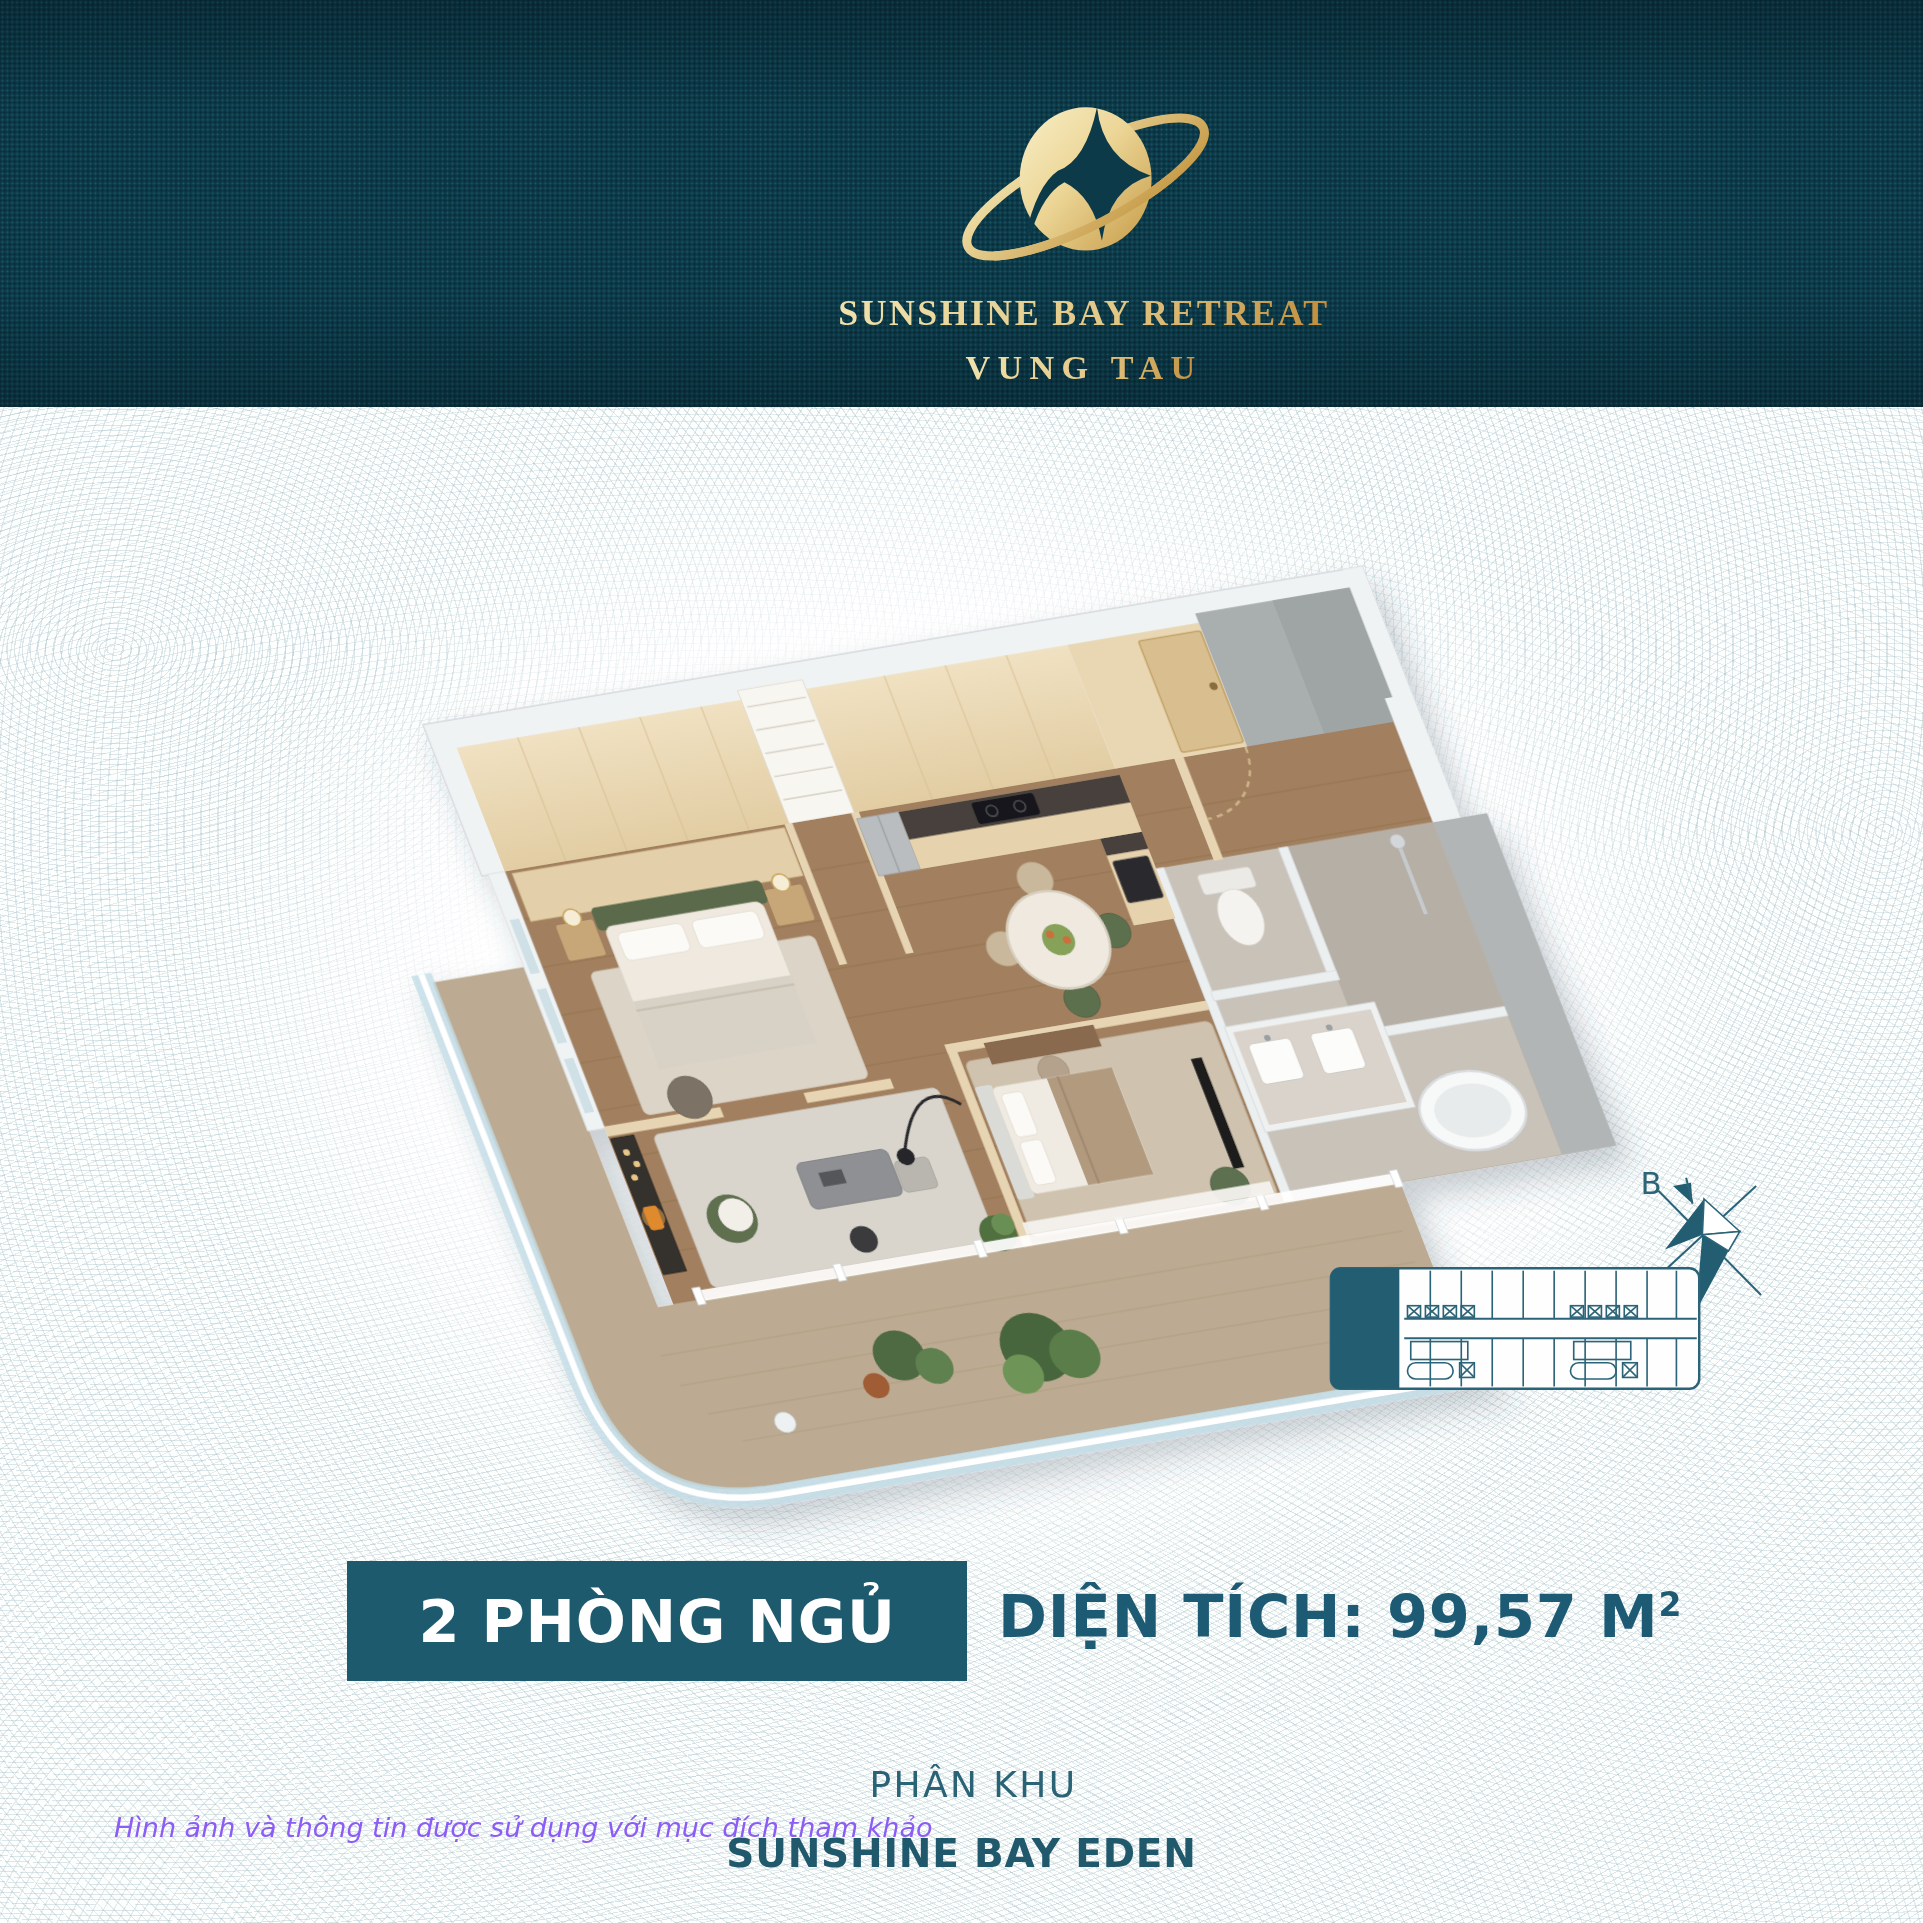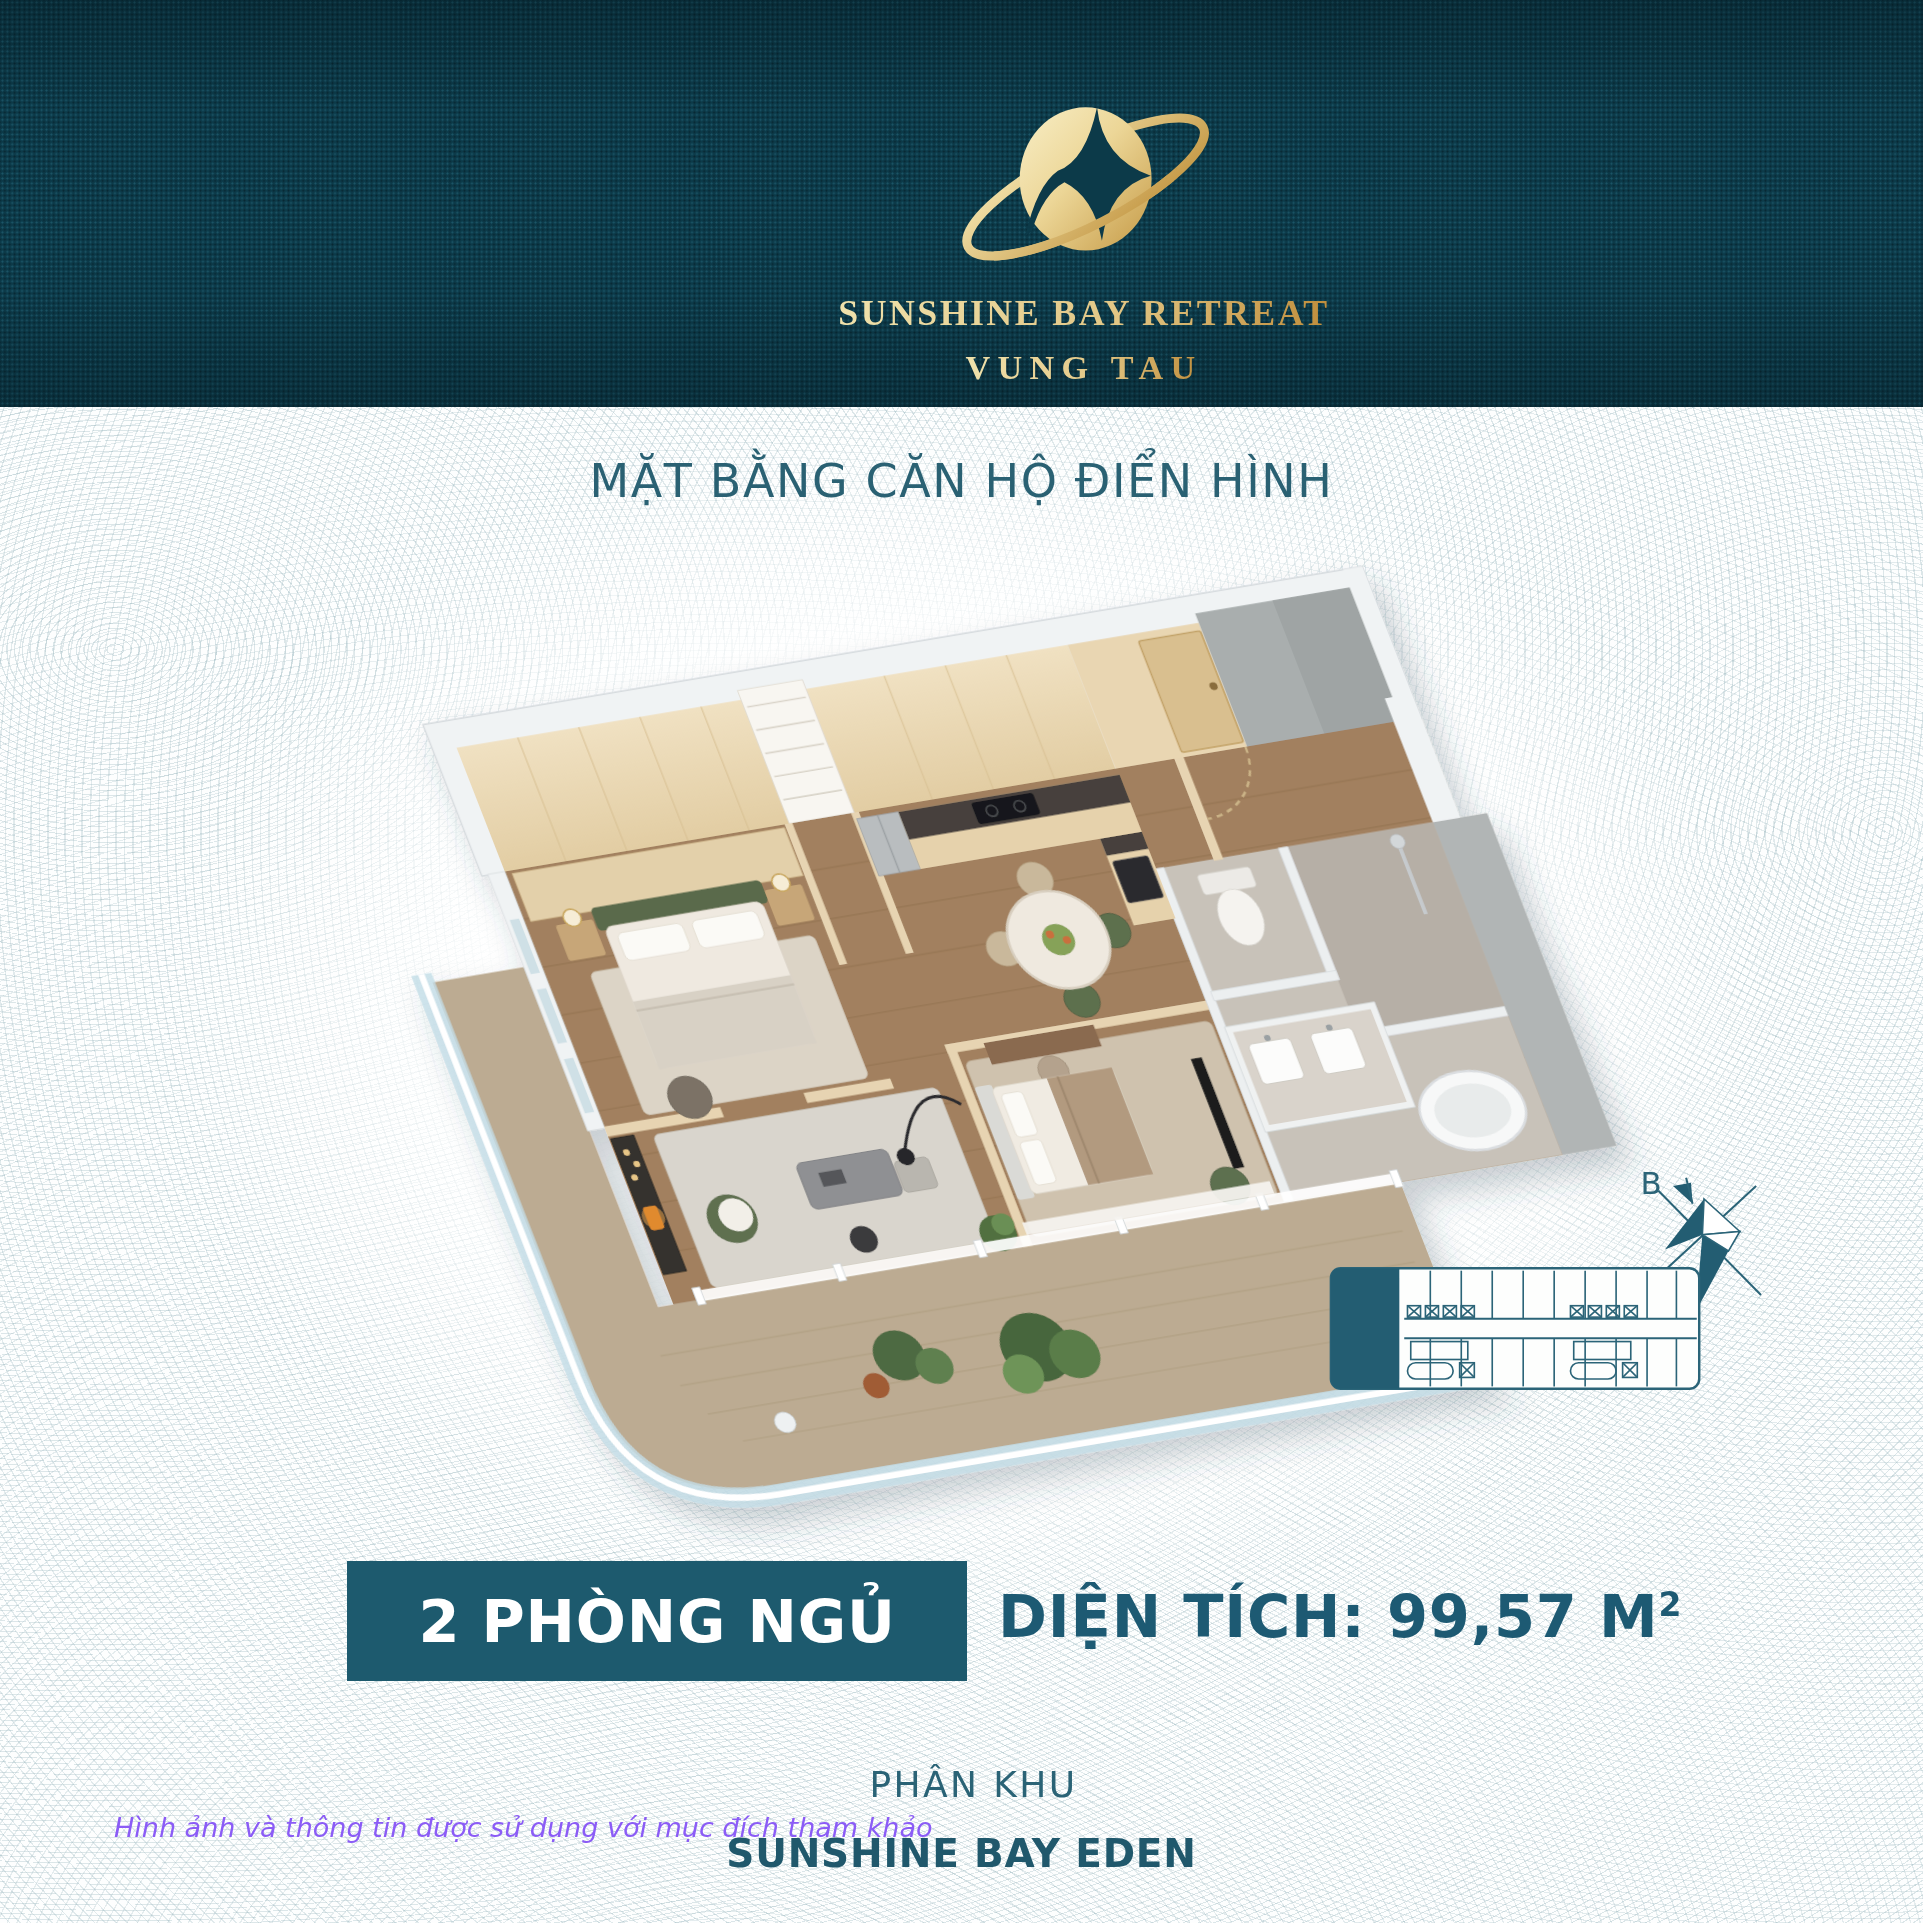--- a/index.html
+++ b/index.html
@@ -79,21 +79,20 @@
       <ellipse cx="352" cy="172" rx="162" ry="47" fill="none" stroke="url(#goldRing)" stroke-width="11" transform="rotate(-27 352 172)" pathLength="100"></ellipse>
       <ellipse cx="352" cy="162" rx="81" ry="88" fill="url(#goldGlobe)"></ellipse>
       <path d="M 366 74 Q 373 138 432 158 Q 381 172 372 238 Q 362 184 326 166
                Q 300 180 286 226 L 278 232 Q 292 170 318 152 Q 352 140 366 74 Z" fill="#0c3a49"></path>
       <ellipse cx="352" cy="172" rx="162" ry="47" fill="none" stroke="url(#goldRing)" stroke-width="11" transform="rotate(-27 352 172)" pathLength="100" stroke-dasharray="34 66" stroke-dashoffset="-11"></ellipse>
     </g>
     <text x="350" y="342" text-anchor="middle" font-family="Liberation Serif, DejaVu Serif, serif" font-weight="bold" font-size="44" letter-spacing="3" fill="url(#goldTxt)">SUNSHINE BAY RETREAT</text>
     <text x="350" y="408" text-anchor="middle" font-family="Liberation Serif, DejaVu Serif, serif" font-weight="bold" font-size="42" letter-spacing="9" fill="url(#goldTxt)">VUNG TAU</text>
   </svg>
 
-  <div class="title">MẶT BẰNG CĂN HỘ ĐIỂN HÌNH</div>
 
   <svg class="plan" width="1563" height="1058" viewBox="0 0 1920 1300">
     <defs>
       <filter id="soft" x="-20%" y="-20%" width="140%" height="150%">
         <feDropShadow dx="10" dy="24" stdDeviation="20" flood-color="#2c4a55" flood-opacity="0.26"></feDropShadow>
       </filter>
       <linearGradient id="beigeV" x1="0" y1="0" x2="0" y2="1">
         <stop offset="0" stop-color="#f0e1c2"></stop>
           <stop offset="1" stop-color="#e2cda3"></stop>
       </linearGradient>

